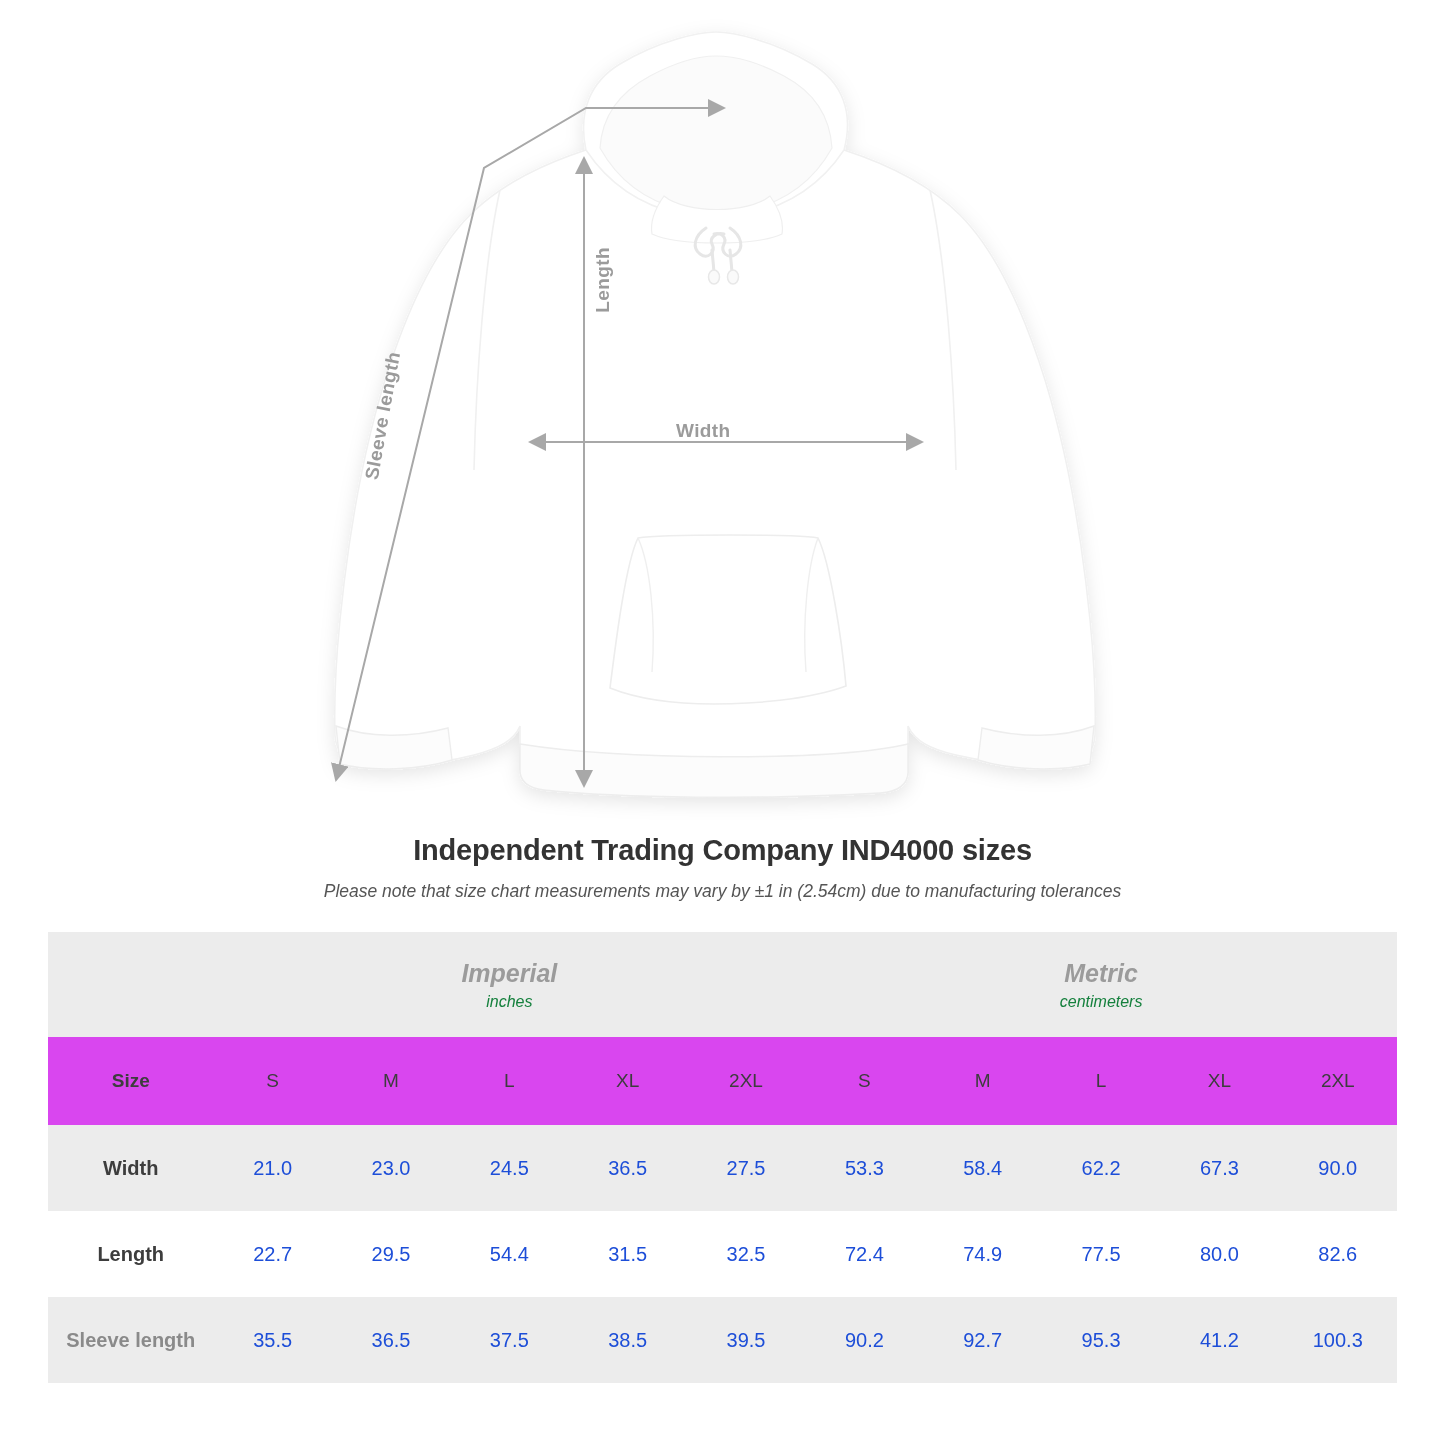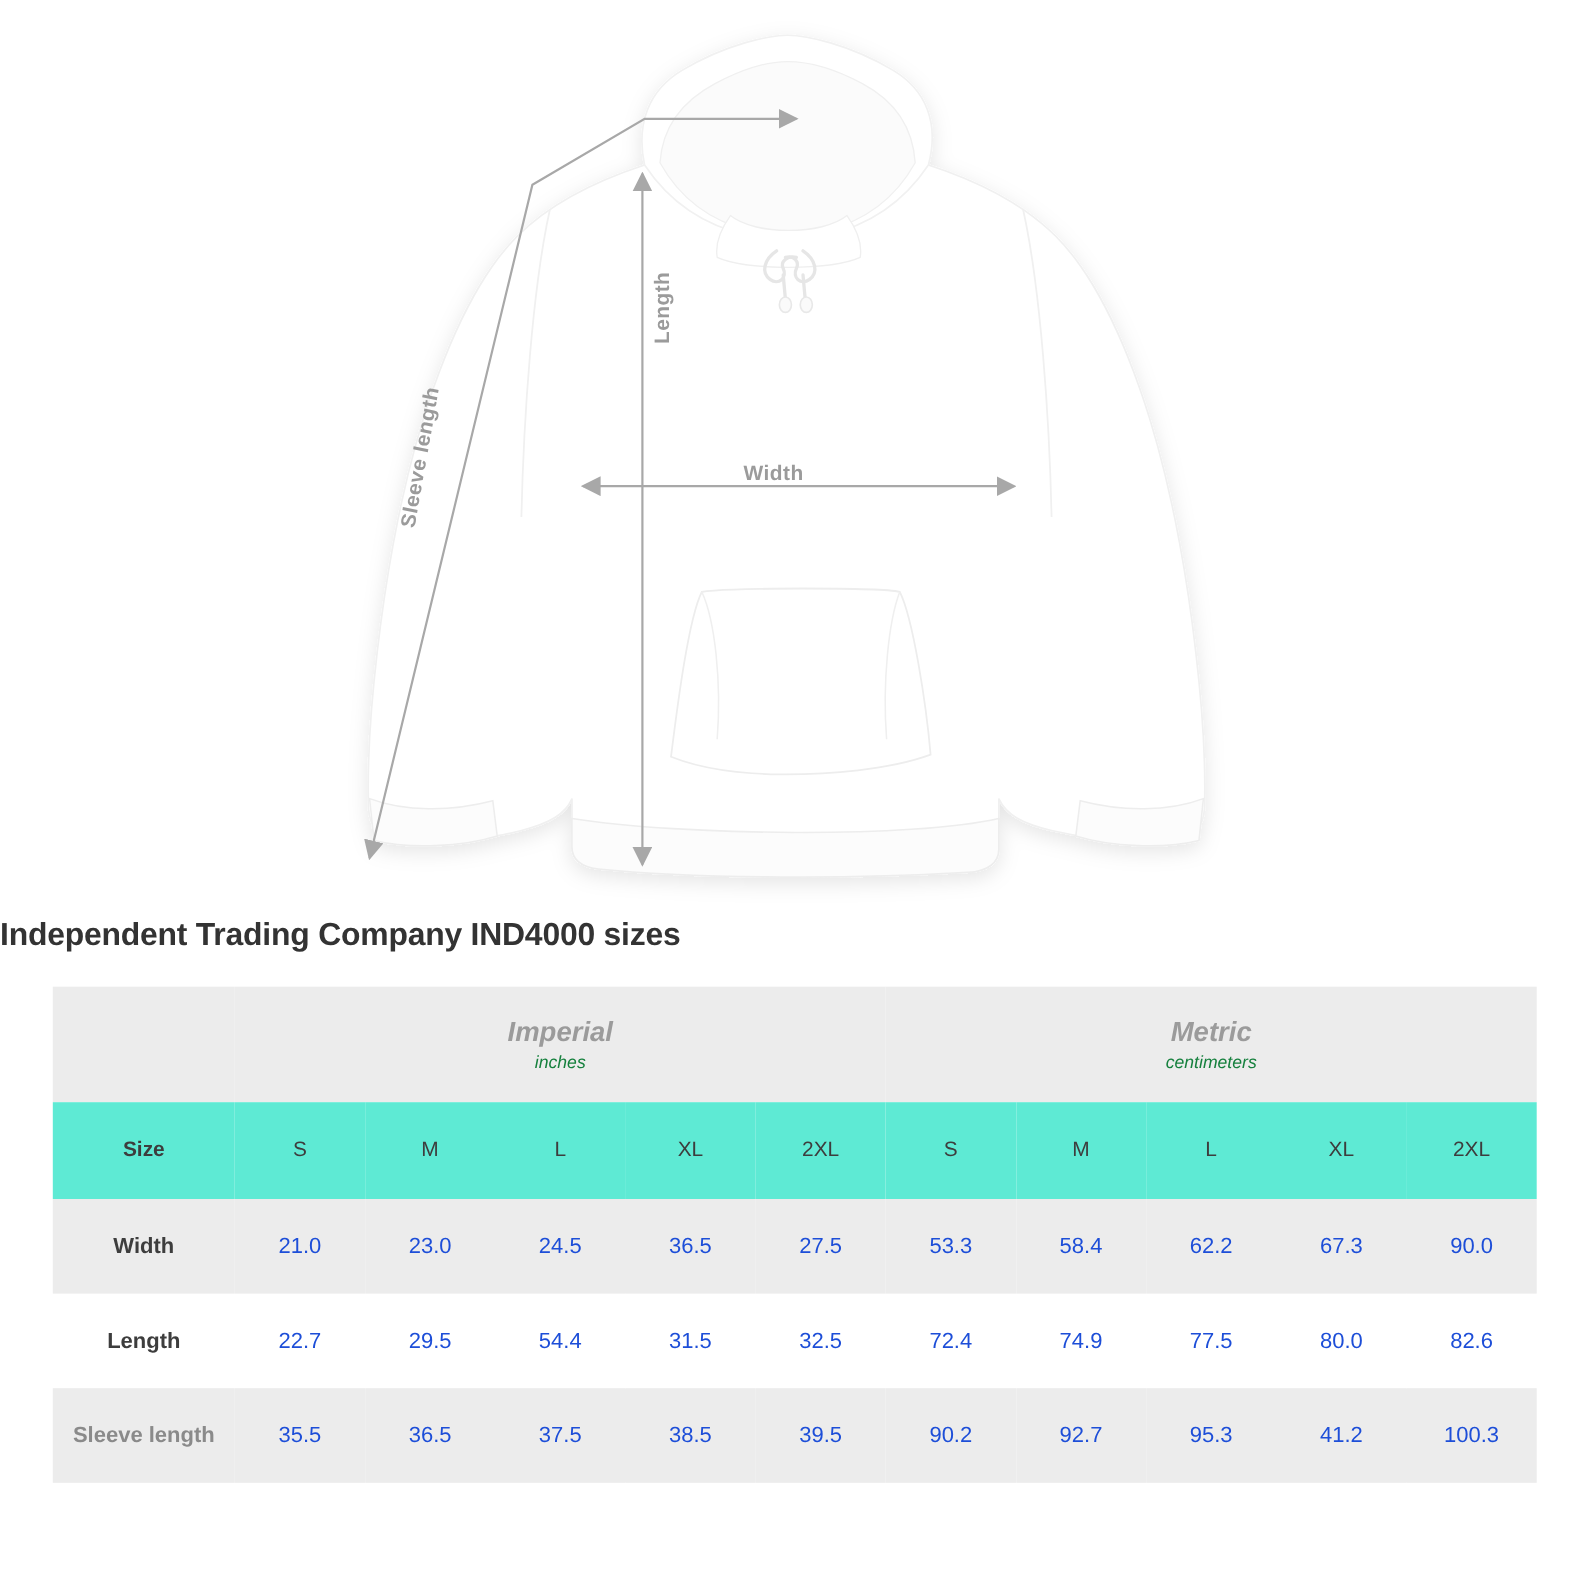--- a/index.html
+++ b/index.html
@@ -49,21 +49,21 @@
     left: 372px;
     top: 352px;
     writing-mode: vertical-rl;
     transform: rotate(180deg) skewX(-10deg);
     font-size: 19px;
     font-style: italic;
   }
 
   
   .title-block {
-    text-align: left;
+    text-align: center;
     margin-top: 4px;
   }
   .chart-title {
     font-size: 29px;
     font-weight: bold;
     color: #333333;
     letter-spacing: -0.2px;
   }
   .chart-note {
     font-size: 17.5px;
@@ -101,21 +101,21 @@
   .unit-sub {
     font-size: 16px;
     font-style: italic;
     color: #15803d;
     margin-top: 4px;
   }
   .size-row td {
     height: 86px;
     font-size: 19px;
     color: #3d3d3d;
-    background: #5eead4;
+    background: #d946ef;
   }
   .size-row td.rowhead {
     font-weight: bold;
     font-size: 19px;
   }
   .data-row td {
     height: 84px;
     font-size: 20px;
     color: #1d4ed8;
   }
@@ -230,20 +230,21 @@
     </g>
   </svg>
 
   <div class="dim-label width-label">Width</div>
   <div class="dim-label length-label">Length</div>
   <div class="dim-label sleeve-label">Sleeve length</div>
 </div>
 
 <div class="title-block">
   <div class="chart-title">Independent Trading Company IND4000 sizes</div>
+  <div class="chart-note">Please note that size chart measurements may vary by ±1 in (2.54cm) due to manufacturing tolerances</div>
 </div>
 
 <div class="table-wrap">
   <table class="size-table">
     <colgroup>
       <col class="col-first">
       <col class="col-cell">
         <col class="col-cell">
         <col class="col-cell">
         <col class="col-cell">

